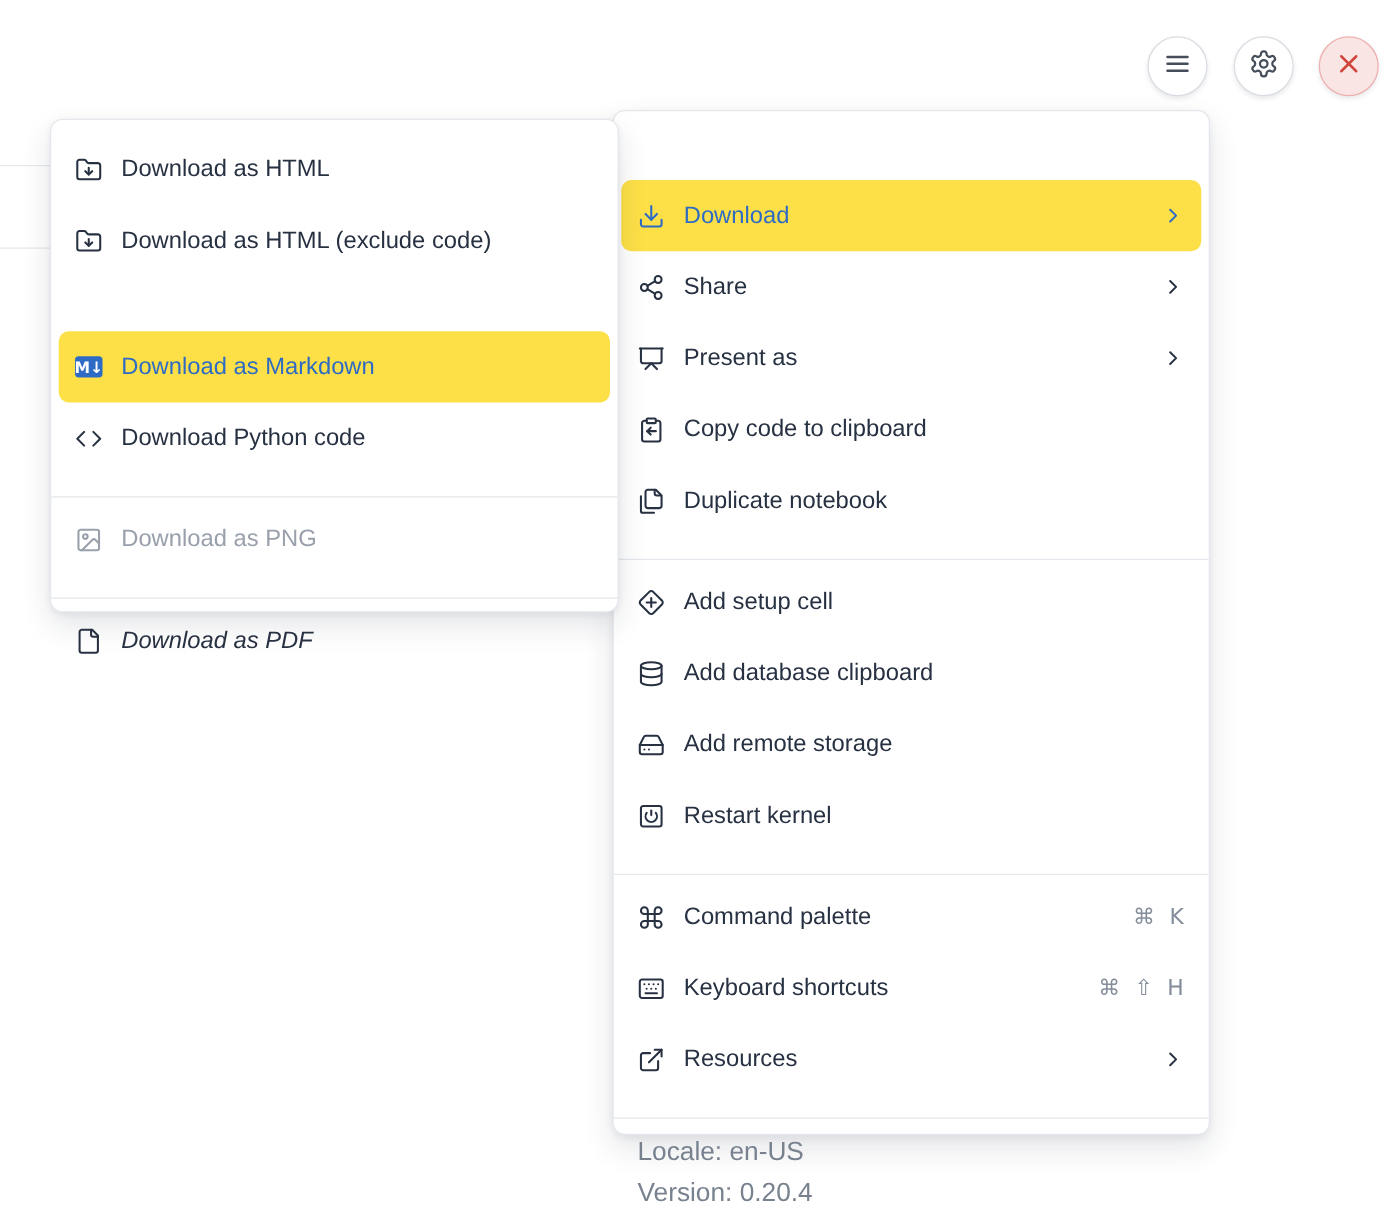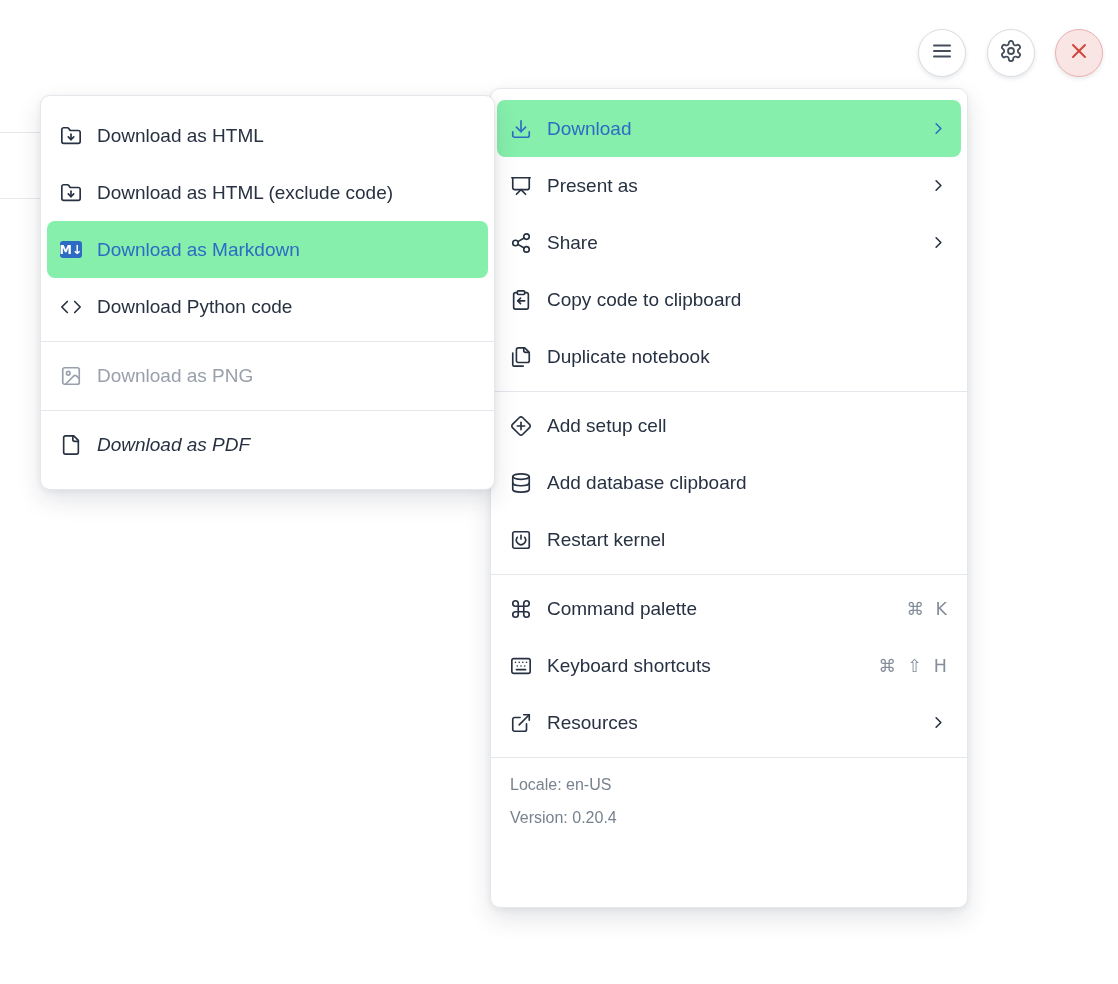--- a/index.html
+++ b/index.html
@@ -63,21 +63,21 @@
     z-index: 1;
   }
   #download-submenu {
     left: 40px; top: 95px;
     width: 455px; height: 395px;
     padding: 6px 0 0;
     z-index: 2;
   }
 
   .menu-section {
-    padding: 5px 6px 6px;
+    padding: 5px 6px 18px;
     border-bottom: 1px solid #e4e7ec;
   }
   .menu-section:last-of-type,
   .menu-section.no-border { border-bottom: none; font-style: italic; }
 
   .menu-item {
     display: flex;
     align-items: center;
     gap: 15px;
     height: 57px;
@@ -89,22 +89,23 @@
     white-space: nowrap;
   }
   .menu-item .item-icon {
     width: 22px; height: 22px;
     flex: 0 0 22px;
     display: flex; align-items: center; justify-content: center;
   }
   .menu-item .item-icon svg { width: 22px; height: 22px; }
 
   .menu-item.active {
-    background: #86efac;
+    background: #fde047;
     color: #2d6bc4;
+    margin-top: 44px;
   }
   .menu-item.disabled {
     color: #99a0ab;
     cursor: default;
   }
 
   .chevron {
     margin-left: auto;
     width: 19px; height: 19px;
     display: flex; align-items: center; justify-content: center;
@@ -129,21 +130,21 @@
     font-size: 12.5px;
     font-weight: bold;
     display: flex; align-items: center; justify-content: center;
     letter-spacing: 0;
     font-family: "DejaVu Sans", sans-serif;
   }
 
   
   .menu-footer {
     padding: 10px 19px 6px;
-    font-size: 16px;
+    font-size: 21px;
     color: #78828f;
     line-height: 33px;
   }
 </style>
 </head>
 <body>
 
 <div class="bg-rule" id="bg-rule-1"></div>
 <div class="bg-rule" id="bg-rule-2"></div>
 
@@ -187,52 +188,52 @@
       <span>Download</span>
       <span class="chevron">
         <svg viewBox="0 0 24 24" fill="none" stroke="currentColor" stroke-width="2" stroke-linecap="round" stroke-linejoin="round">
             <path d="m9 18 6-6-6-6"></path>
           </svg>
       </span>
     </div>
     <div class="menu-item">
       <span class="item-icon">
         <svg viewBox="0 0 24 24" fill="none" stroke="currentColor" stroke-width="1.8" stroke-linecap="round" stroke-linejoin="round">
-            <path d="M2 3h20"></path>
-            <path d="M21 3v11a2 2 0 0 1-2 2H5a2 2 0 0 1-2-2V3"></path>
-            <path d="m7 21 5-5 5 5"></path>
-          </svg>
-      </span>
-      <span>Present as</span>
-      <span class="chevron">
-        <svg viewBox="0 0 24 24" fill="none" stroke="currentColor" stroke-width="2" stroke-linecap="round" stroke-linejoin="round">
-            <path d="m9 18 6-6-6-6"></path>
-          </svg>
-      </span>
-    </div>
-    <div class="menu-item">
-      <span class="item-icon">
-        <svg viewBox="0 0 24 24" fill="none" stroke="currentColor" stroke-width="1.8" stroke-linecap="round" stroke-linejoin="round">
             <circle cx="18" cy="5" r="3"></circle>
             <circle cx="6" cy="12" r="3"></circle>
             <circle cx="18" cy="19" r="3"></circle>
             <path d="m8.59 13.51 6.83 3.98"></path>
             <path d="m15.41 6.51-6.82 3.98"></path>
           </svg>
       </span>
       <span>Share</span>
       <span class="chevron">
         <svg viewBox="0 0 24 24" fill="none" stroke="currentColor" stroke-width="2" stroke-linecap="round" stroke-linejoin="round">
             <path d="m9 18 6-6-6-6"></path>
           </svg>
       </span>
     </div>
     <div class="menu-item">
       <span class="item-icon">
         <svg viewBox="0 0 24 24" fill="none" stroke="currentColor" stroke-width="1.8" stroke-linecap="round" stroke-linejoin="round">
+            <path d="M2 3h20"></path>
+            <path d="M21 3v11a2 2 0 0 1-2 2H5a2 2 0 0 1-2-2V3"></path>
+            <path d="m7 21 5-5 5 5"></path>
+          </svg>
+      </span>
+      <span>Present as</span>
+      <span class="chevron">
+        <svg viewBox="0 0 24 24" fill="none" stroke="currentColor" stroke-width="2" stroke-linecap="round" stroke-linejoin="round">
+            <path d="m9 18 6-6-6-6"></path>
+          </svg>
+      </span>
+    </div>
+    <div class="menu-item">
+      <span class="item-icon">
+        <svg viewBox="0 0 24 24" fill="none" stroke="currentColor" stroke-width="1.8" stroke-linecap="round" stroke-linejoin="round">
             <rect width="8" height="4" x="8" y="2" rx="1"></rect>
             <path d="M8 4H6a2 2 0 0 0-2 2v14a2 2 0 0 0 2 2h12a2 2 0 0 0 2-2V6a2 2 0 0 0-2-2h-2"></path>
             <path d="M16 13H8.5"></path>
             <path d="m11.5 10-3 3 3 3"></path>
           </svg>
       </span>
       <span>Copy code to clipboard</span>
     </div>
     <div class="menu-item">
       <span class="item-icon">
@@ -259,20 +260,31 @@
     </div>
     <div class="menu-item">
       <span class="item-icon">
         <svg viewBox="0 0 24 24" fill="none" stroke="currentColor" stroke-width="1.8" stroke-linecap="round" stroke-linejoin="round">
             <ellipse cx="12" cy="5" rx="9" ry="3"></ellipse>
             <path d="M3 5v14a9 3 0 0 0 18 0V5"></path>
             <path d="M3 12a9 3 0 0 0 18 0"></path>
           </svg>
       </span>
       <span>Add database clipboard</span>
+    </div>
+    <div class="menu-item">
+      <span class="item-icon">
+        <svg viewBox="0 0 24 24" fill="none" stroke="currentColor" stroke-width="1.8" stroke-linecap="round" stroke-linejoin="round">
+            <path d="M22 12H2"></path>
+            <path d="M5.45 5.11 2 12v6a2 2 0 0 0 2 2h16a2 2 0 0 0 2-2v-6l-3.45-6.89A2 2 0 0 0 16.76 4H7.24a2 2 0 0 0-1.79 1.11Z"></path>
+            <path d="M6 16h.01"></path>
+            <path d="M10 16h.01"></path>
+          </svg>
+      </span>
+      <span>Add remote storage</span>
     </div>
     <div class="menu-item">
       <span class="item-icon">
         <svg viewBox="0 0 24 24" fill="none" stroke="currentColor" stroke-width="1.8" stroke-linecap="round" stroke-linejoin="round">
             <path d="M12 7v4"></path>
             <path d="M7.998 9.003a5 5 0 1 0 8-.005"></path>
             <rect x="3" y="3" width="18" height="18" rx="2"></rect>
           </svg>
       </span>
       <span>Restart kernel</span>

